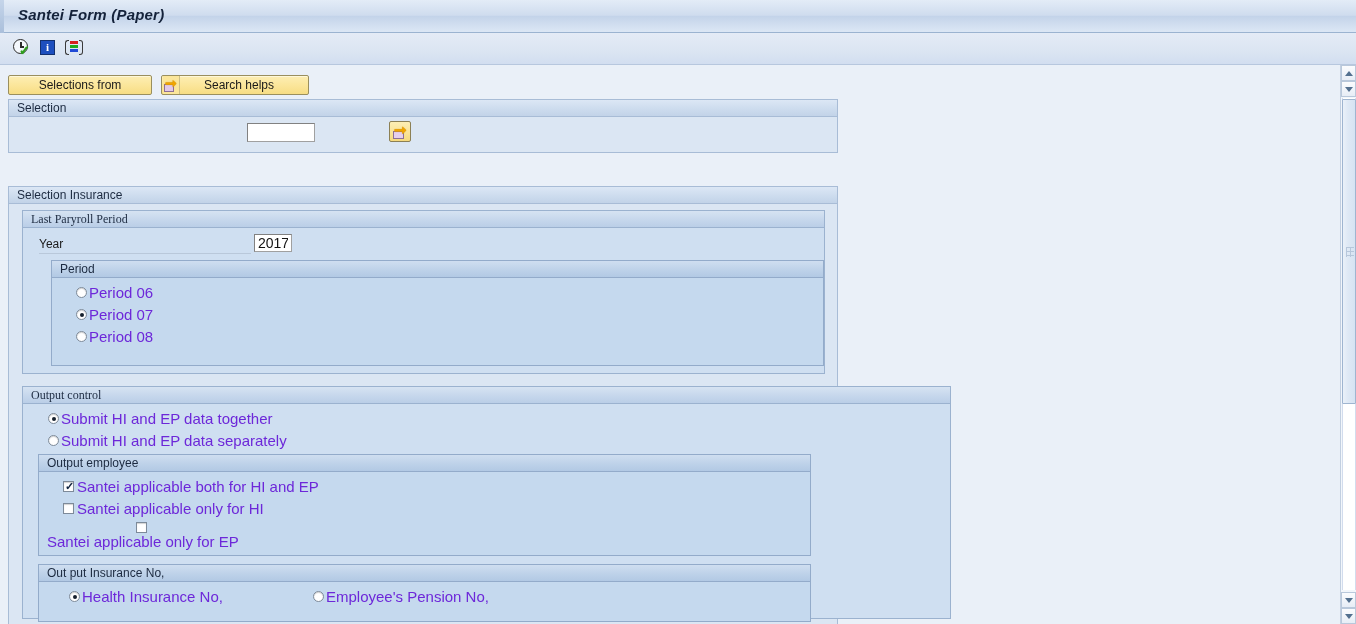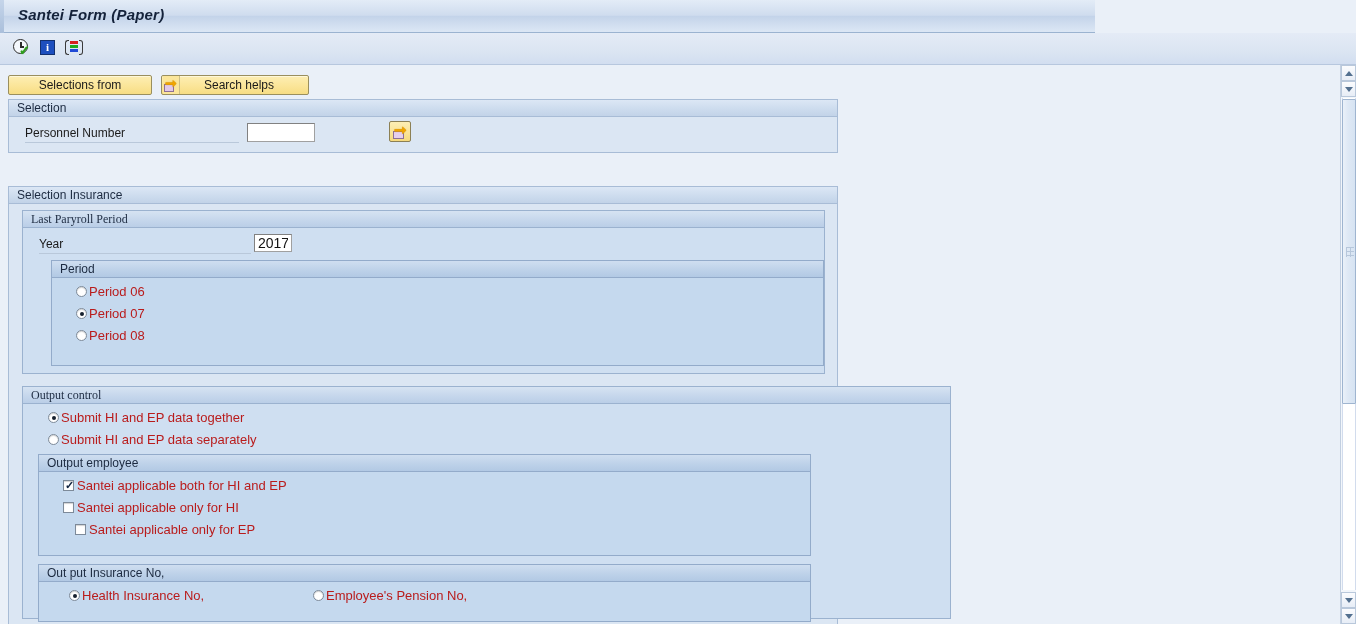--- a/index.html
+++ b/index.html
@@ -10,21 +10,21 @@
     background: #eaf0f8;
     font-family: "Liberation Sans", sans-serif;
     font-size: 12px;
     color: #1a1a1a;
   }
 
   #app { position: relative; width: 1356px; height: 624px; background: #eaf0f8; }
 
   
   .titlebar {
-    position: absolute; left: 0; top: 0; width: 1095px; height: 33px;
+    position: absolute; left: 0; top: 0; width: 1356px; height: 33px;
     background: linear-gradient(to bottom, #e3ecf7 0%, #cfdcee 48%, #c3d3e9 50%, #dce7f5 100%);
     border-bottom: 1px solid #9bb3d0;
   }
   .titlebar .edge-l { position:absolute; left:0; top:0; width:4px; height:33px;
     background: linear-gradient(to bottom,#c5d5ea,#aabfdb); }
   .title-text {
     position: absolute; left: 18px; top: 6px;
     font-family: "Liberation Sans", sans-serif;
     font-size: 15px; font-weight: bold; font-style: italic;
     color: #14223a; letter-spacing: .2px;
@@ -175,21 +175,21 @@
   }
   .cbx {
     width:11px; height:11px; background:#ffffff; border:1px solid #7d8a99;
     box-shadow: inset 0 1px 1px rgba(0,0,0,.18);
     position:relative; flex:0 0 11px; margin-right:3px;
   }
   .cbx.on::after {
     content:"\2713"; position:absolute; left:0px; top:-3px; width:11px;
     font-size:11px; line-height:15px; text-align:center; color:#10233f; font-weight:bold;
   }
-  .optlabel { font-size:13px; color:#b91c1c; }
+  .optlabel { font-size:15px; color:#6d28d9; }
 
   
   .vscroll {
     position:absolute; right:0; top:65px; width:16px; height:559px;
     background:#f2f6fb; border-left:1px solid #c2cfe0;
   }
   .vscroll .arrow {
     position:absolute; left:0; width:15px; height:16px;
     background: linear-gradient(to bottom,#fbfcfe,#e7edf6);
     border:1px solid #b9c8db; cursor:pointer;
@@ -274,24 +274,20 @@
           <span class="pad"></span>
             <span class="arr">➞</span>
         </span>
         <span class="lbl">Search helps</span>
       </div>
     </div>
 
     <div class="panel" style="left:8px; top:34px; width:830px; height:54px;">
       <div class="hdr">Selection</div>
       <div class="body" style="height:36px;">
-        <div class="fieldlabel" style="left:16px; top:9px; width:214px;">
-          <span>Personnel Number</span>
-          <span class="ul"></span>
-        </div>
         <input class="sapinput" style="left: 238px; top: 6px; width: 68px; height: 19px;" value="">
         <div class="f4btn" style="left:380px; top:4px;">
           <span class="pad"></span>
             <span class="arr">➞</span>
         </div>
       </div>
     </div>
 
     <div class="panel" style="left:8px; top:121px; width:830px; height:440px;">
       <div class="hdr">Selection Insurance</div>
@@ -354,21 +350,21 @@
                 <div class="optrow" style="left:24px; top:6px;">
                   <span class="cbx on"></span>
                   <span class="optlabel">Santei applicable both for HI and EP</span>
                 </div>
 
                 <div class="optrow" style="left:24px; top:28px;">
                   <span class="cbx"></span>
                   <span class="optlabel">Santei applicable only for HI</span>
                 </div>
 
-                <div class="optrow" style="left:36px; top:50px;">
+                <div class="optrow" style="left:8px; top:50px;flex-direction:column;">
                   <span class="cbx"></span>
                   <span class="optlabel">Santei applicable only for EP</span>
                 </div>
 
               </div>
             </div>
 
             <div class="panel lvl3" style="left:15px; top:160px; width:773px; height:58px;">
               <div class="hdr">Out put Insurance No,</div>
               <div class="body" style="height:40px;">

